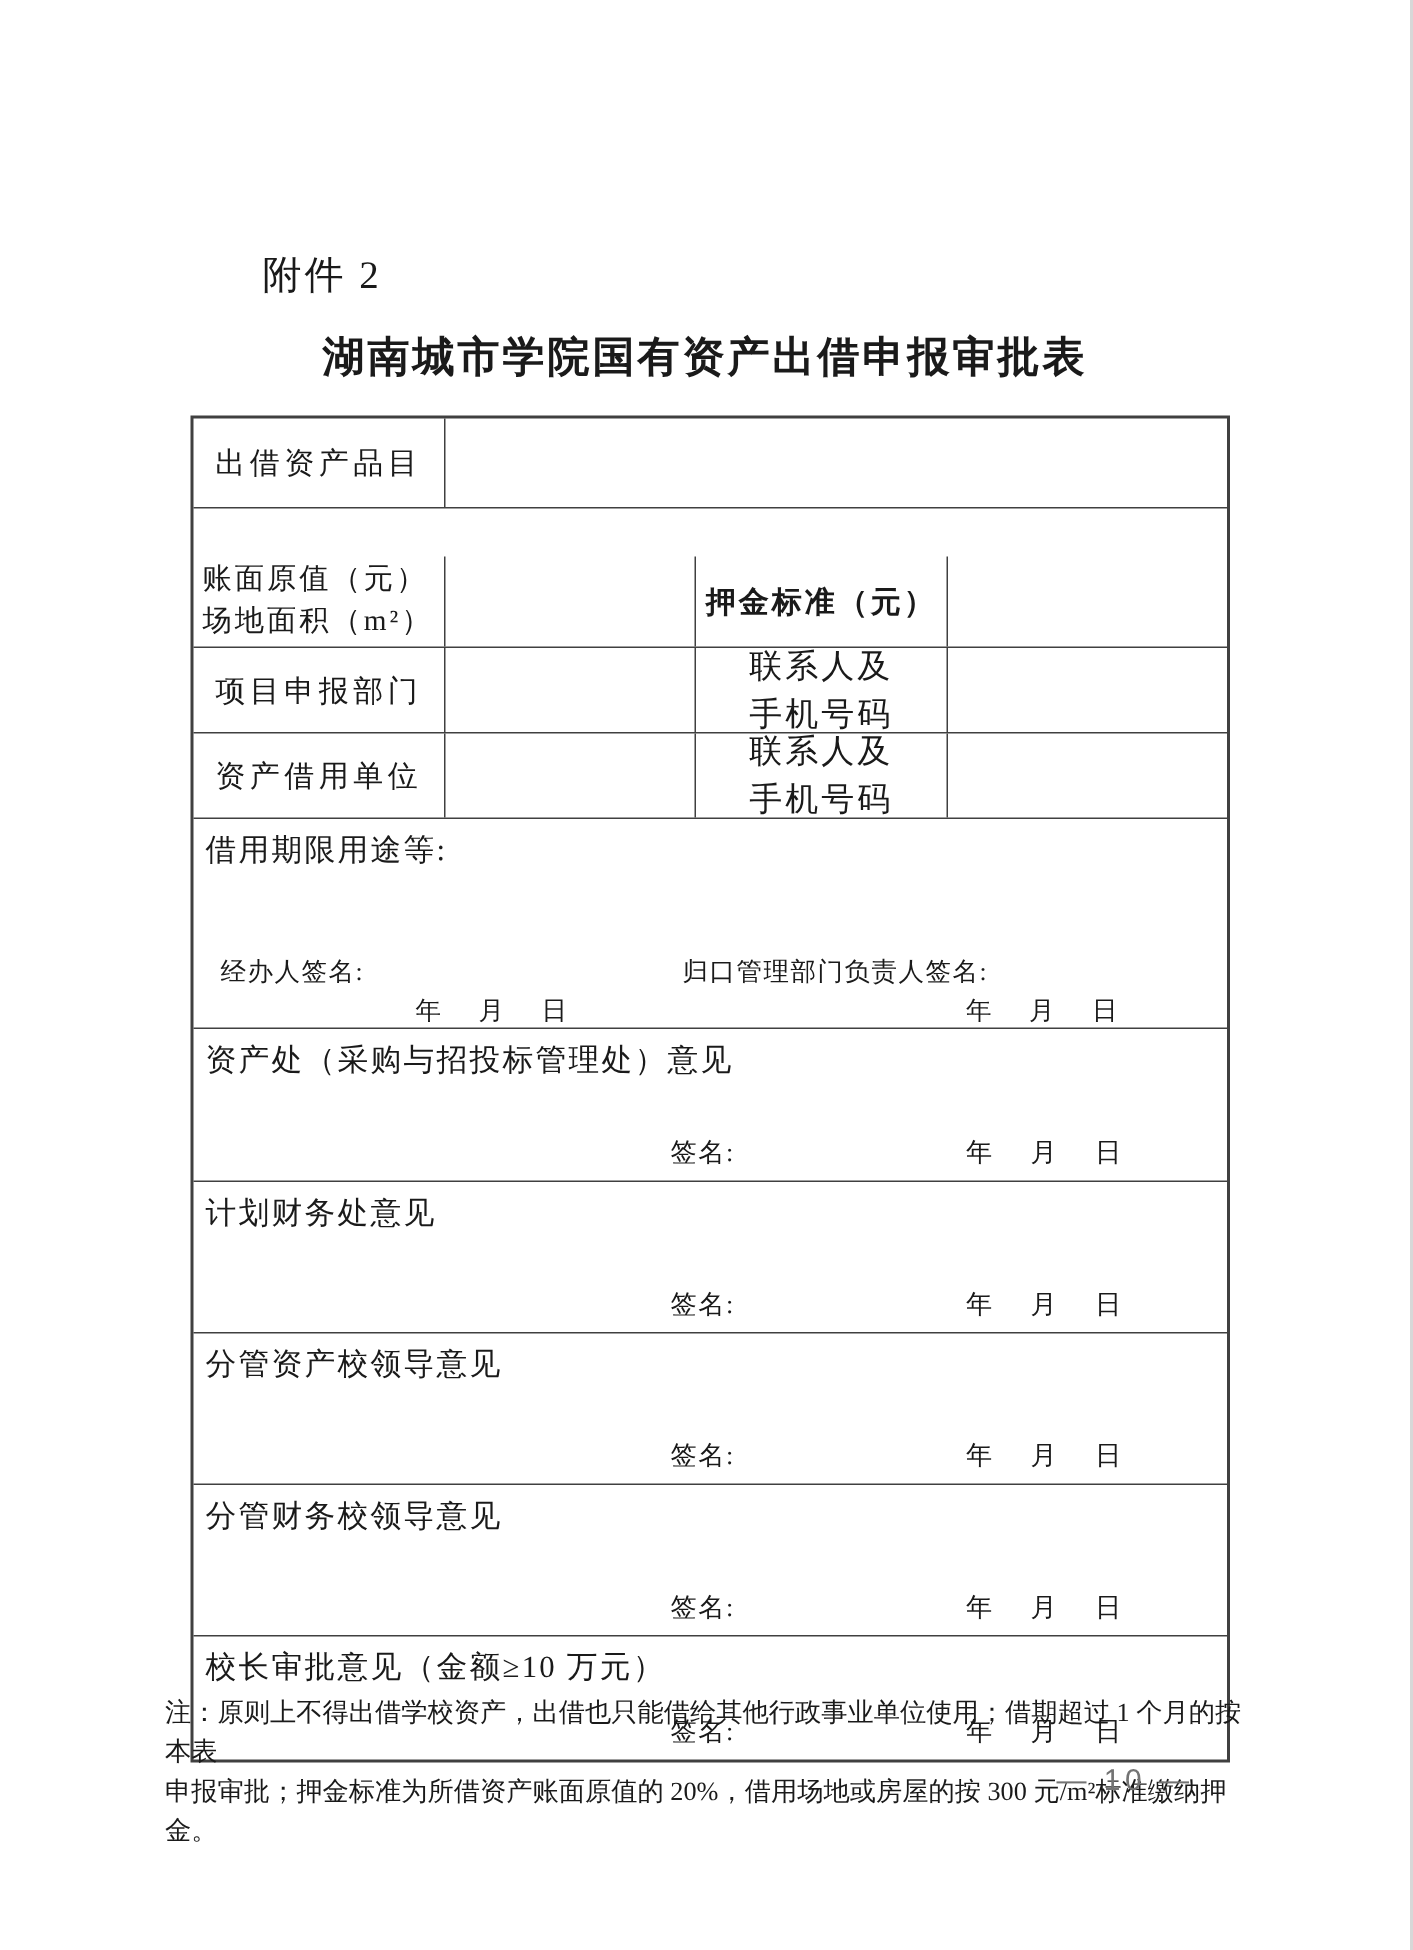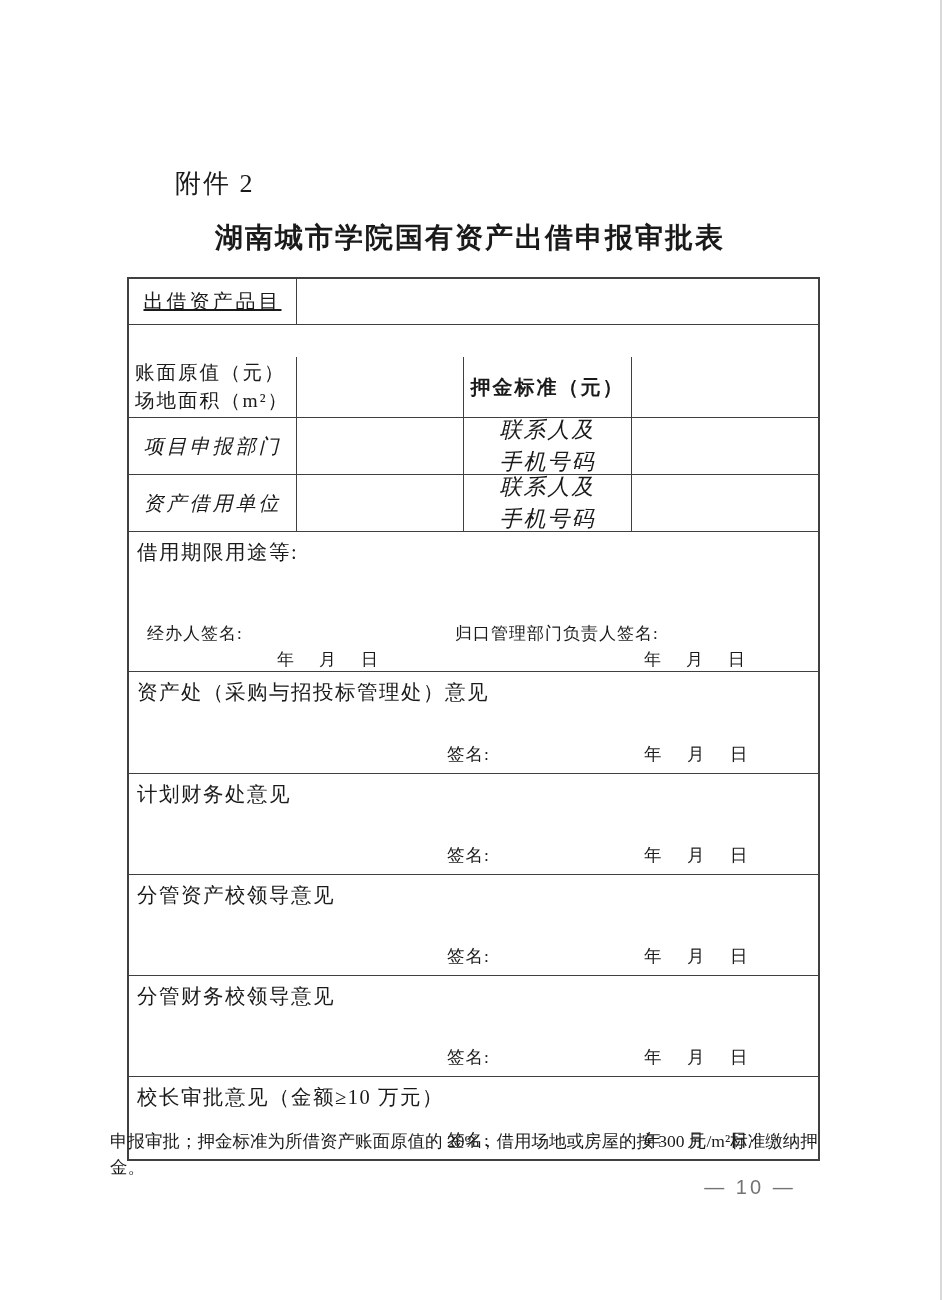--- a/index.html
+++ b/index.html
@@ -24,23 +24,23 @@
     font-size: 28px; font-weight: bold; letter-spacing: 2px;
   }
   .form-table {
     position: absolute; left: 127px; top: 277px; width: 693px;
     border: 2px solid #404040; box-sizing: border-box;
     background: #ffffff;
   }
   .tr { position: relative; box-sizing: border-box; border-bottom: 1px solid #404040; }
   .tr.last { border-bottom: none; padding-left: 44px; }
   .grid { display: grid; }
-  .r1 { grid-template-columns: 168px 1fr; height: 46px; text-decoration: underline; }
+  .r1 { grid-template-columns: 168px 1fr; height: 60px; }
   .r2 { grid-template-columns: 168px 167px 168px 1fr; height: 61px; margin-top: 32px; }
-  .r3 { grid-template-columns: 168px 167px 168px 1fr; height: 57px; font-style: italic; }
+  .r3 { grid-template-columns: 168px 167px 168px 1fr; height: 57px; }
   .r5 { height: 140px; }
   .ah-tall { height: 102px; text-align: center; }
   .ah { height: 101px; }
   .ah-short { height: 82px; }
   .td {
     border-right: 1px solid #404040; box-sizing: border-box;
     display: flex; align-items: center; justify-content: center;
     overflow: hidden;
   }
   .td.no-r { border-right: none; }
@@ -144,18 +144,19 @@
 
     <div class="tr ah-short last">
       <span class="cell-head">校长审批意见（金额≥10 万元）</span>
       <span class="sig">签名:</span>
       <span class="app-date">年　月　日</span>
     </div>
 
   </div>
 
   <div class="note">
+    <div>注：原则上不得出借学校资产，出借也只能借给其他行政事业单位使用；借期超过 1 个月的按本表</div>
     <div>申报审批；押金标准为所借资产账面原值的 20%，借用场地或房屋的按 300 元/m²标准缴纳押金。</div>
   </div>
 
   <div class="page-num">—  10  —</div>
 
 </div>
 
 </body></html>

